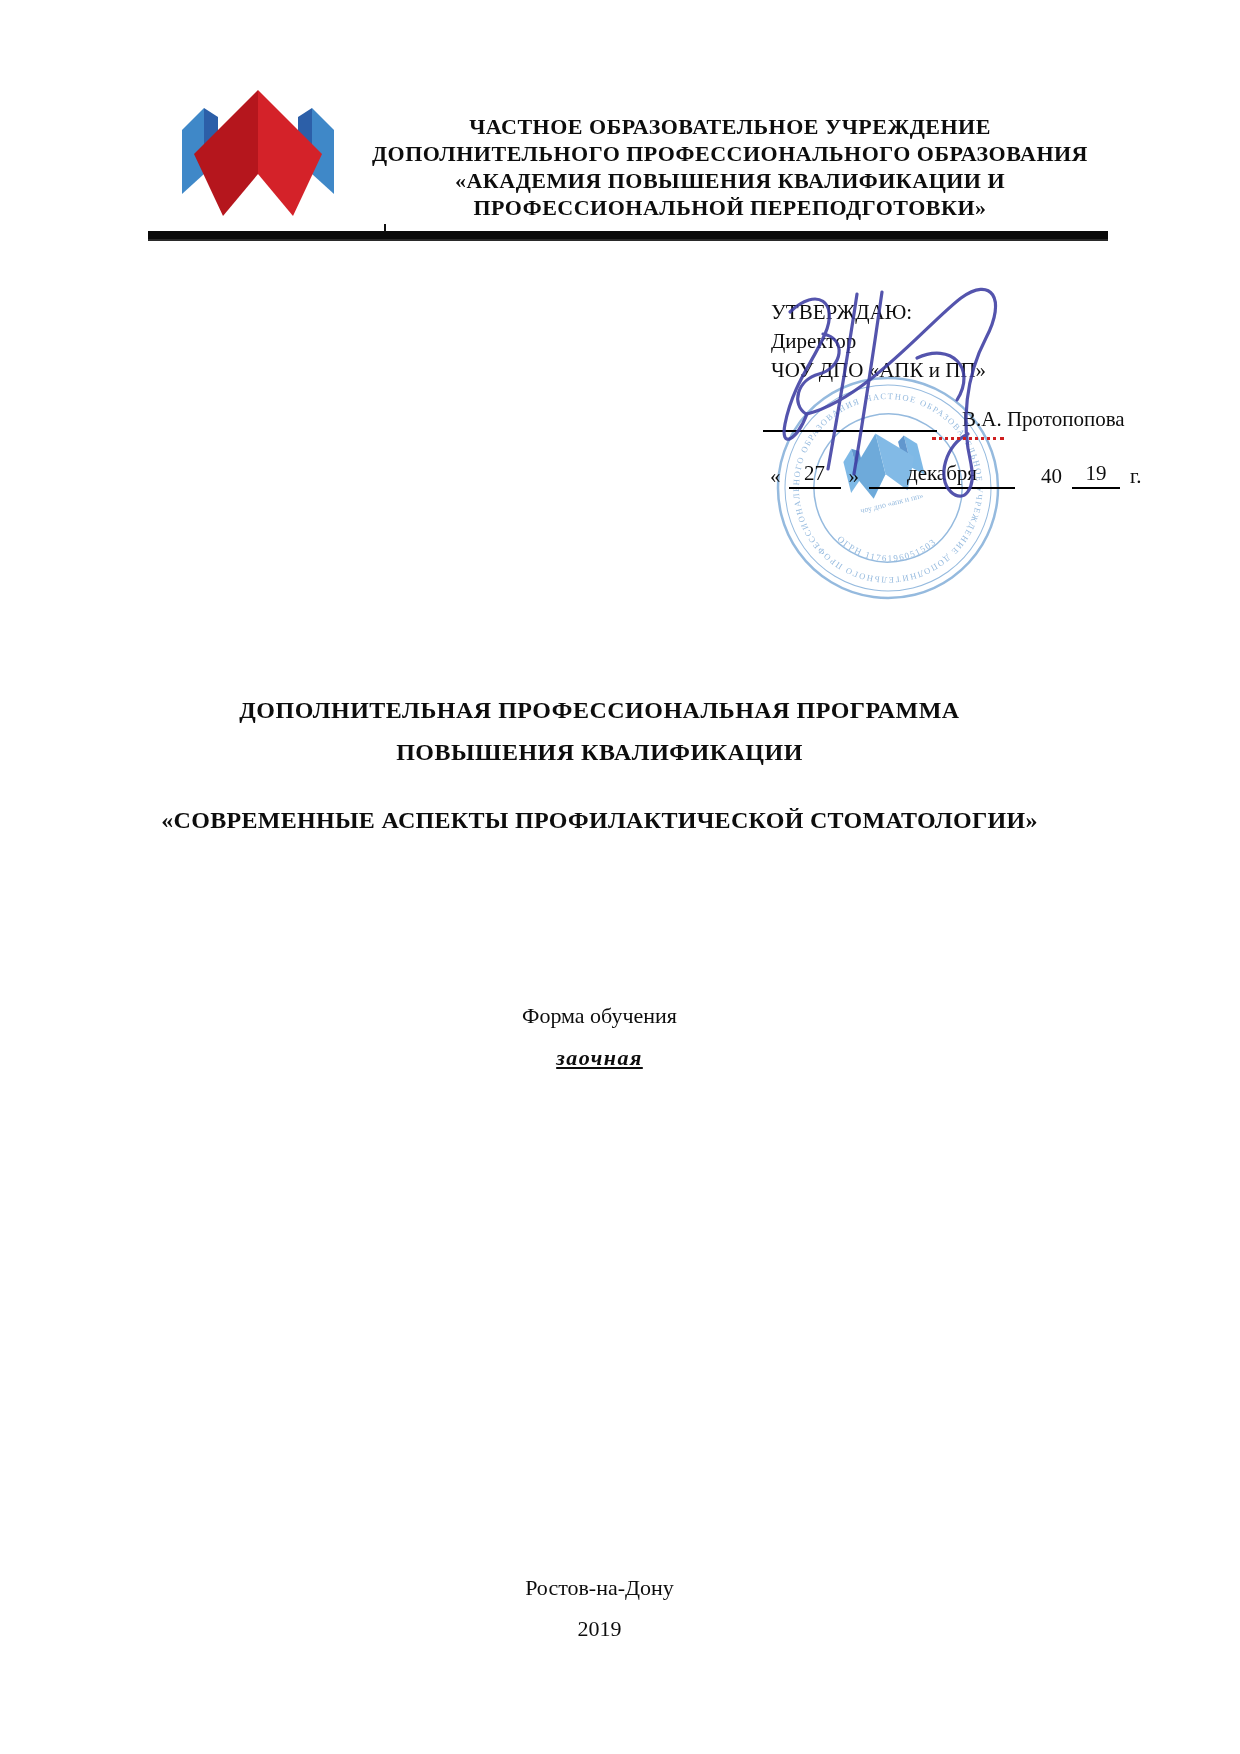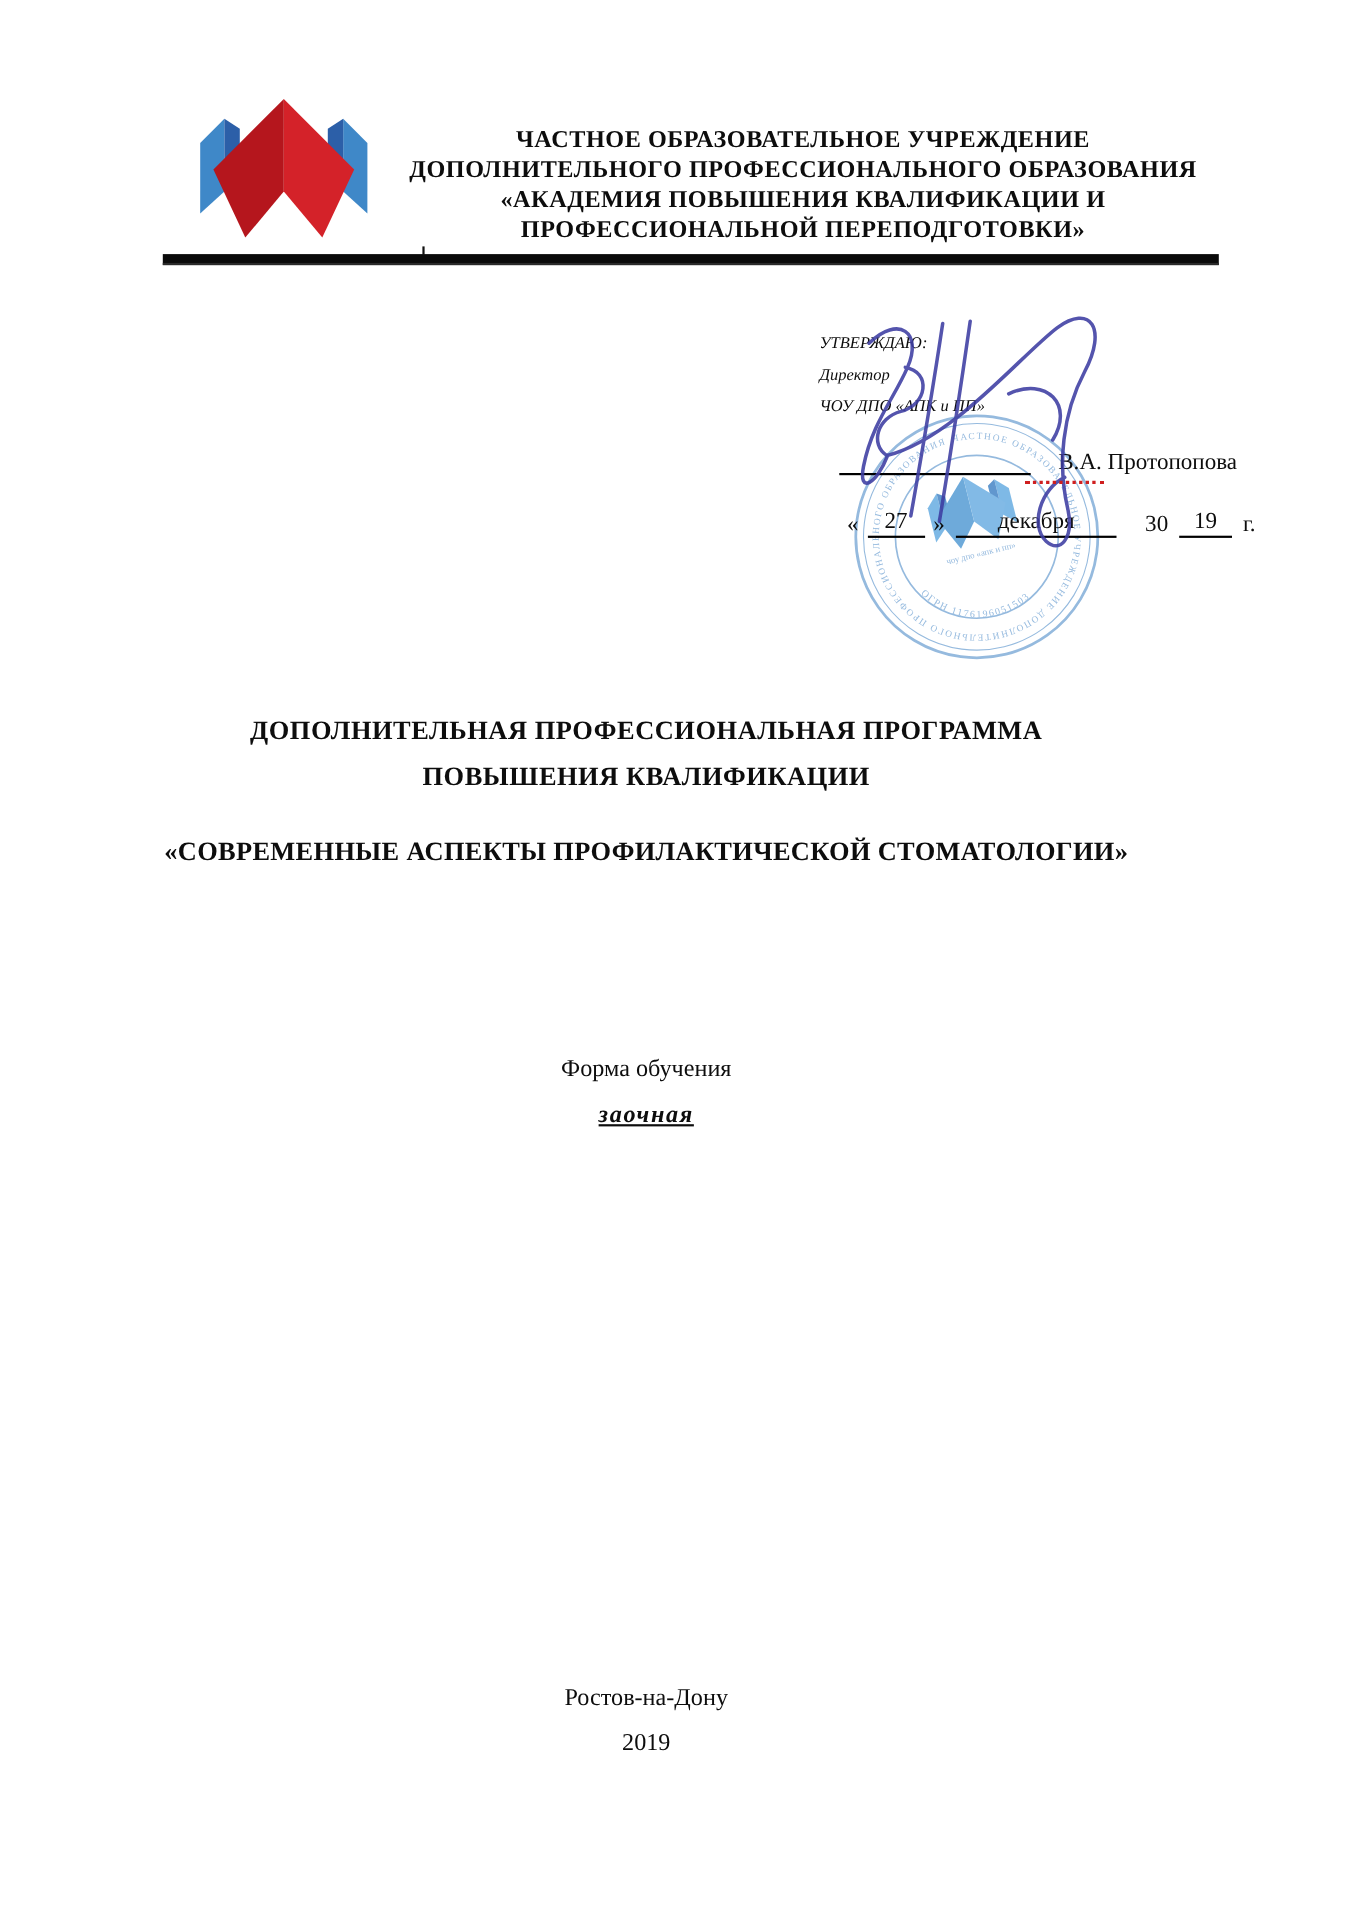--- a/index.html
+++ b/index.html
@@ -20,22 +20,22 @@
     margin-top:45px;
   }
   .logo-box{position:absolute;left:172px;top:86px;width:172px;height:132px;}
   .header-divider{
     position:absolute;left:148px;top:231px;width:960px;height:8px;
     background:#0a0a0a;border-bottom:2px solid #2a2a2a;
   }
   .rule-tick{position:absolute;left:384px;top:224px;width:2px;height:8px;background:#111;}
   
   .approve-block{
-    position:absolute;left:745px;top:298px;
-    font-size:15px;line-height:29px;z-index:4;font-style:italic;
+    position:absolute;left:771px;top:298px;
+    font-size:21px;line-height:29px;z-index:4;
   }
   .sign-row{
     position:absolute;left:763px;top:403px;display:flex;align-items:flex-end;
     font-size:21px;z-index:4;
   }
   .sign-line{width:174px;height:27px;border-bottom:2px solid #000;}
   .signer-name{margin-left:25px;white-space:nowrap;}
   .date-row{
     position:absolute;left:770px;top:461px;display:flex;align-items:flex-end;
     font-size:21px;z-index:4;white-space:nowrap;
@@ -46,21 +46,21 @@
   .blank.year{width:48px;margin:0 10px;}
   .date-row .century{margin-left:16px;}
   
   .stamp-box{position:absolute;left:768px;top:368px;width:240px;height:240px;z-index:1;opacity:.8;}
   .signature-box{position:absolute;left:735px;top:262px;width:340px;height:272px;z-index:5;}
   .red-squiggle{
     position:absolute;left:932px;top:433px;width:72px;height:4px;z-index:6;
     border-bottom:3px dotted #cf1f1f;
   }
   
-  .center-col{position:absolute;left:0;width:1175px;text-align:center;}
+  .center-col{position:absolute;left:12px;width:1175px;text-align:center;margin-top:45px;}
   .main-title{top:644px;font-weight:bold;font-size:24px;line-height:42px;letter-spacing:.5px;}
   .program-title{top:762px;font-weight:bold;font-size:24px;letter-spacing:.3px;}
   .form-label{top:958px;font-size:22px;}
   .form-value{top:1000px;font-size:22px;font-weight:bold;font-style:italic;
     text-decoration:underline;letter-spacing:1.5px;text-align:center;}
   .footer-city{top:1530px;font-size:22px;text-align:center;}
   .footer-year{top:1571px;font-size:22px;}
 </style>
 </head>
 <body>
@@ -130,21 +130,21 @@
   <div class="sign-row">
     <div class="sign-line"></div>
     <span class="signer-name">В.А. Протопопова</span>
   </div>
 
   <div class="date-row">
     <span>«</span>
     <span class="blank day">27</span>
     <span>»</span>
     <span class="blank month">декабря</span>
-    <span class="century">30</span>
+    <span class="century">40</span>
     <span class="blank year">19</span>
     <span>г.</span>
   </div>
 
   <div class="signature-box">
     <svg width="340" height="272" viewBox="0 0 340 272">
       <g fill="none" stroke="#3d3da2" stroke-width="3.2" stroke-linecap="round" opacity="0.88">
         <path d="M 55,50 C 82,24 104,40 90,72 C 78,100 58,122 50,162 C 45,188 62,178 72,152"></path>
         <path d="M 88,72 C 112,76 108,106 84,112 C 62,118 56,142 71,152"></path>
         <path d="M 122,32 C 113,92 101,162 93,207"></path>

